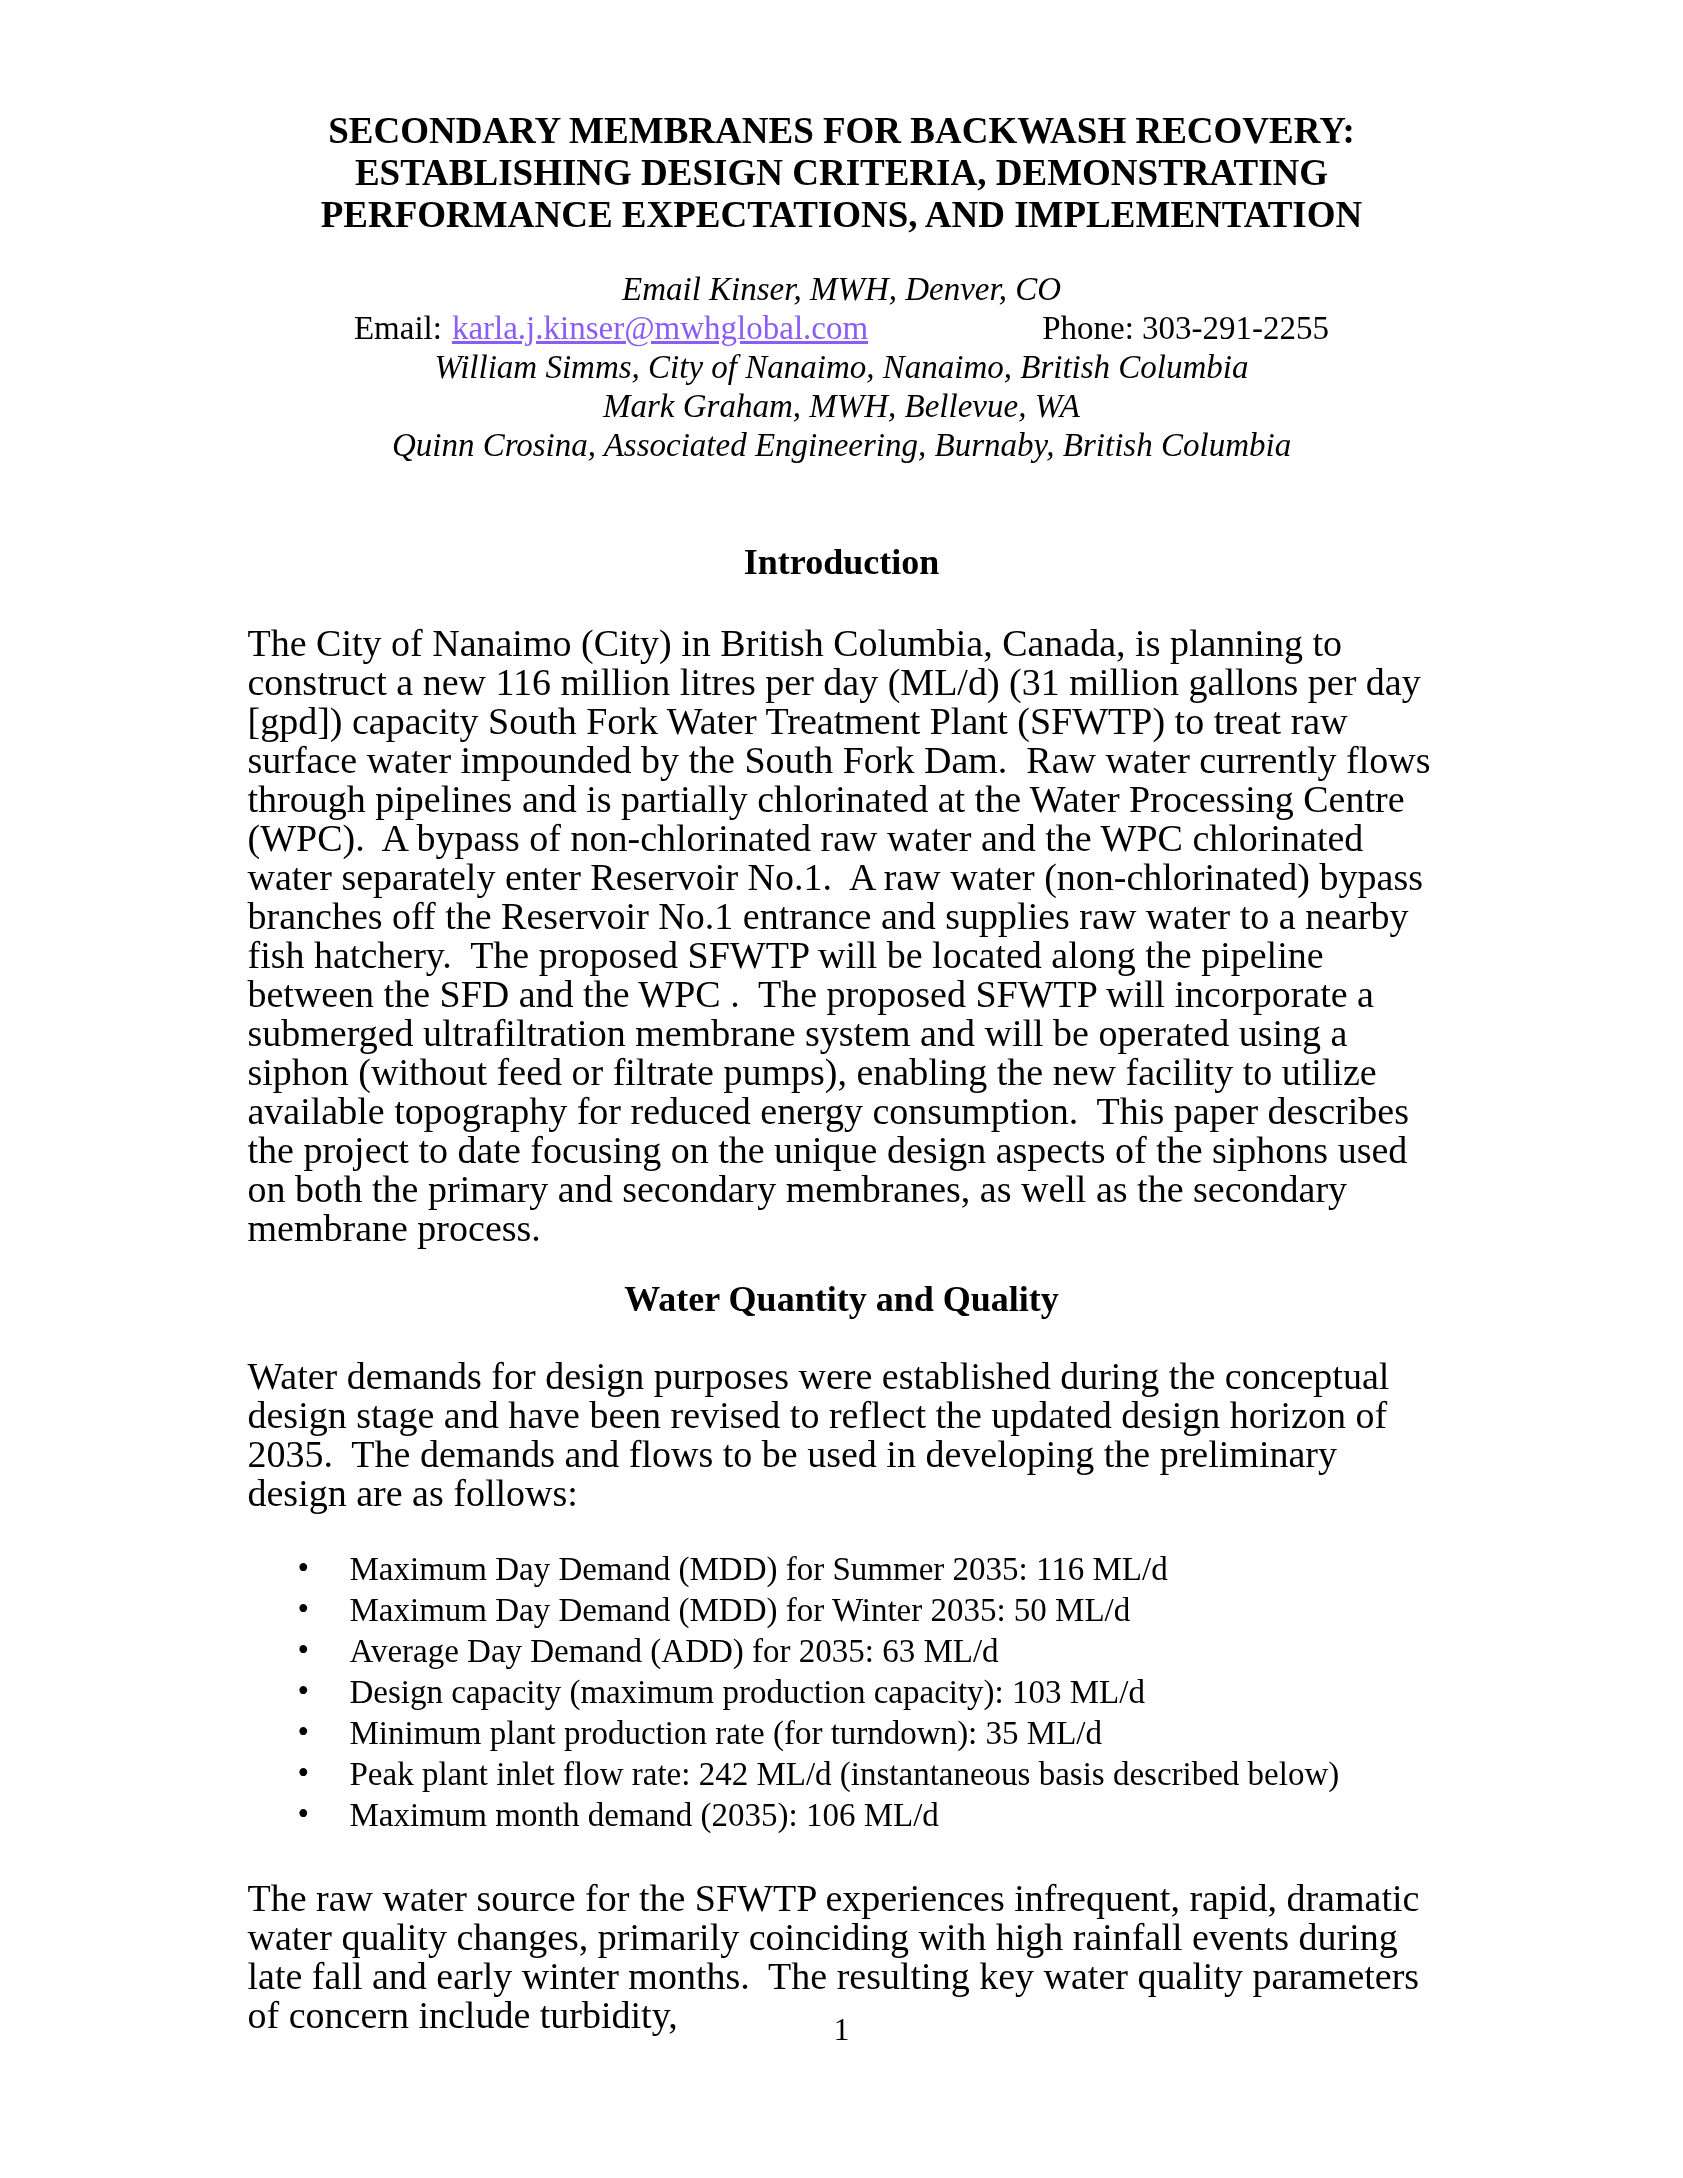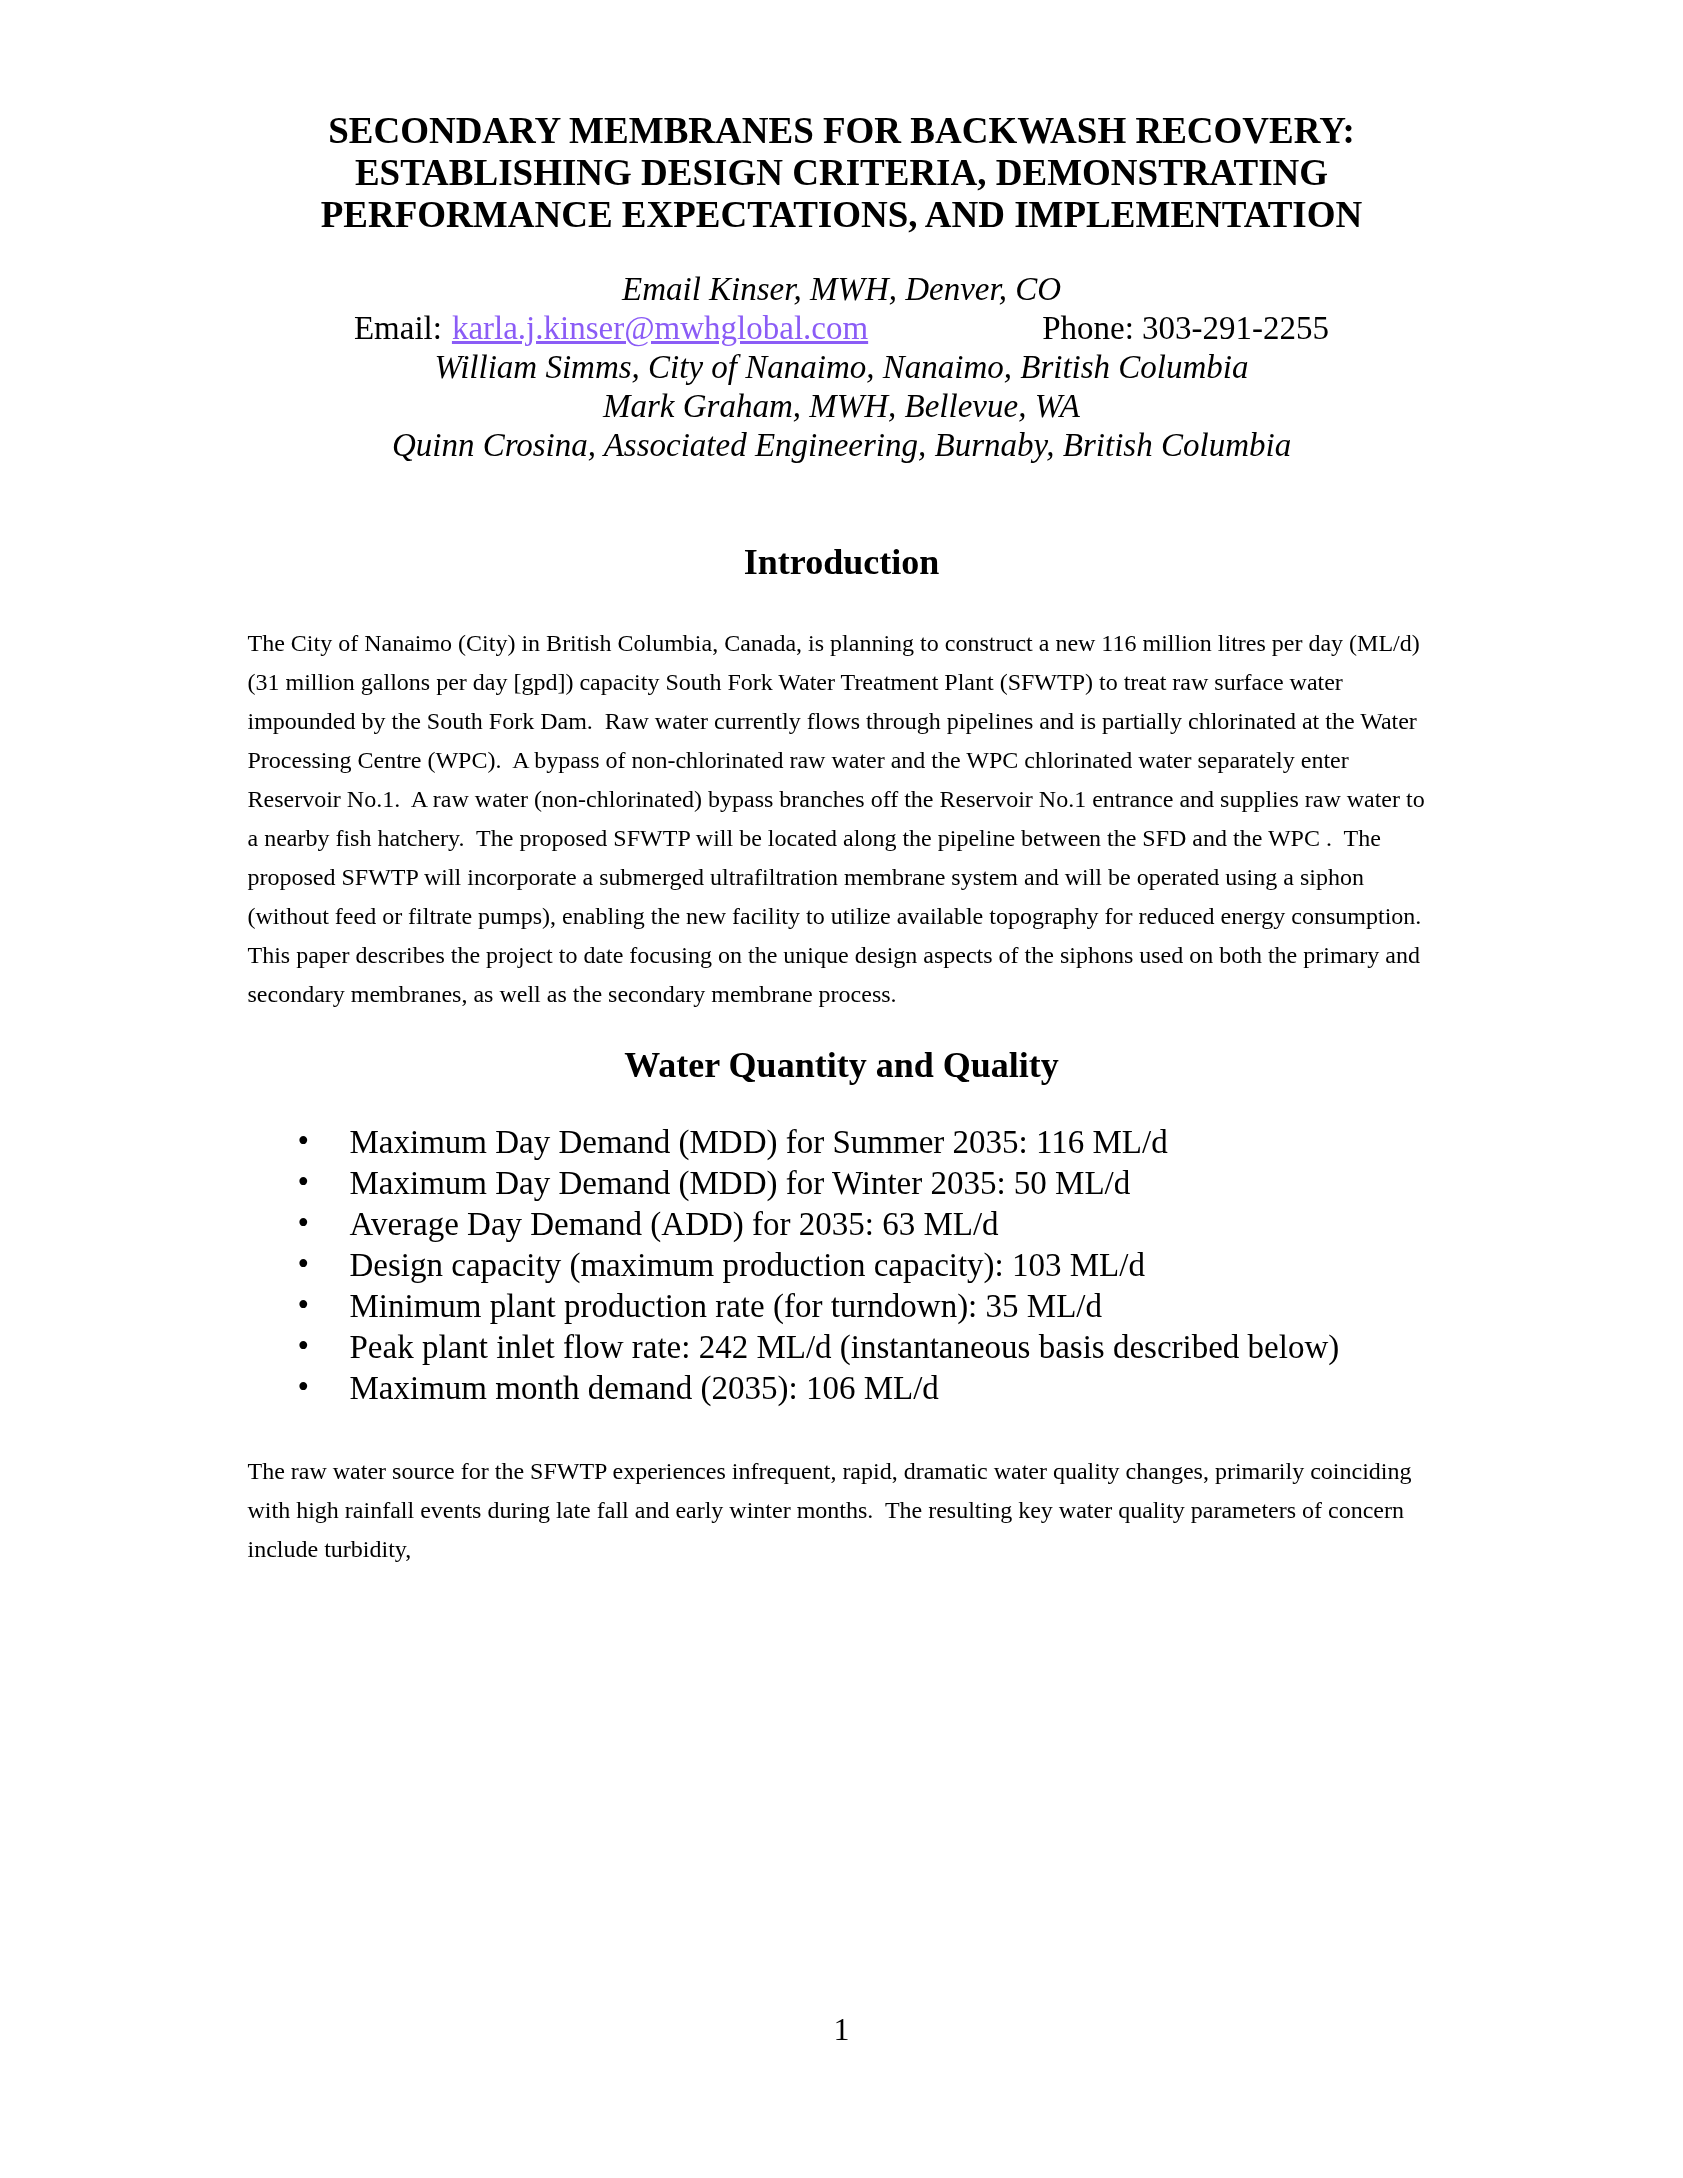--- a/index.html
+++ b/index.html
@@ -54,21 +54,21 @@
   .heading {
     font-size: 36px;
     line-height: 42px;
     font-weight: bold;
     text-align: center;
   }
   .h-intro { margin-top: 76px; }
   .h-wq    { margin-top: 30px; }
   
   .para {
-    font-size: 24px;
+    font-size: 38px;
     line-height: 39px;
     white-space: pre-wrap;
     text-align: left;
   }
   .p-intro { margin-top: 41px; }
   .p-wq1   { margin-top: 37px; }
   .p-wq2   { margin-top: 43px; }
   
   .bullets {
     margin-top: 36px;
@@ -119,20 +119,21 @@
       <div class="author-line italic">Mark Graham, MWH, Bellevue, WA</div>
       <div class="author-line italic">Quinn Crosina, Associated Engineering, Burnaby, British Columbia</div>
     </div>
 
     <h2 class="heading h-intro">Introduction</h2>
 
     <p class="para p-intro">The City of Nanaimo (City) in British Columbia, Canada, is planning to construct a new 116 million litres per day (ML/d) (31 million gallons per day [gpd]) capacity South Fork Water Treatment Plant (SFWTP) to treat raw surface water impounded by the South Fork Dam.  Raw water currently flows through pipelines and is partially chlorinated at the Water Processing Centre (WPC).  A bypass of non-chlorinated raw water and the WPC chlorinated water separately enter Reservoir No.1.  A raw water (non-chlorinated) bypass branches off the Reservoir No.1 entrance and supplies raw water to a nearby fish hatchery.  The proposed SFWTP will be located along the pipeline between the SFD and the WPC .  The proposed SFWTP will incorporate a submerged ultrafiltration membrane system and will be operated using a siphon (without feed or filtrate pumps), enabling the new facility to utilize available topography for reduced energy consumption.  This paper describes the project to date focusing on the unique design aspects of the siphons used on both the primary and secondary membranes, as well as the secondary membrane process.</p>
 
     <h2 class="heading h-wq">Water Quantity and Quality</h2>
 
+    <p class="para p-wq1">Water demands for design purposes were established during the conceptual design stage and have been revised to reflect the updated design horizon of 2035.  The demands and flows to be used in developing the preliminary design are as follows:</p>
 
     <ul class="bullets">
       <li><span class="bullet">•</span><span class="li-text">Maximum Day Demand (MDD) for Summer 2035: 116 ML/d</span></li>
       <li><span class="bullet">•</span><span class="li-text">Maximum Day Demand (MDD) for Winter 2035: 50 ML/d</span></li>
       <li><span class="bullet">•</span><span class="li-text">Average Day Demand (ADD) for 2035: 63 ML/d</span></li>
       <li><span class="bullet">•</span><span class="li-text">Design capacity (maximum production capacity): 103 ML/d</span></li>
       <li><span class="bullet">•</span><span class="li-text">Minimum plant production rate (for turndown): 35 ML/d</span></li>
       <li><span class="bullet">•</span><span class="li-text">Peak plant inlet flow rate: 242 ML/d (instantaneous basis described below)</span></li>
       <li><span class="bullet">•</span><span class="li-text">Maximum month demand (2035): 106 ML/d</span></li>
     </ul>

